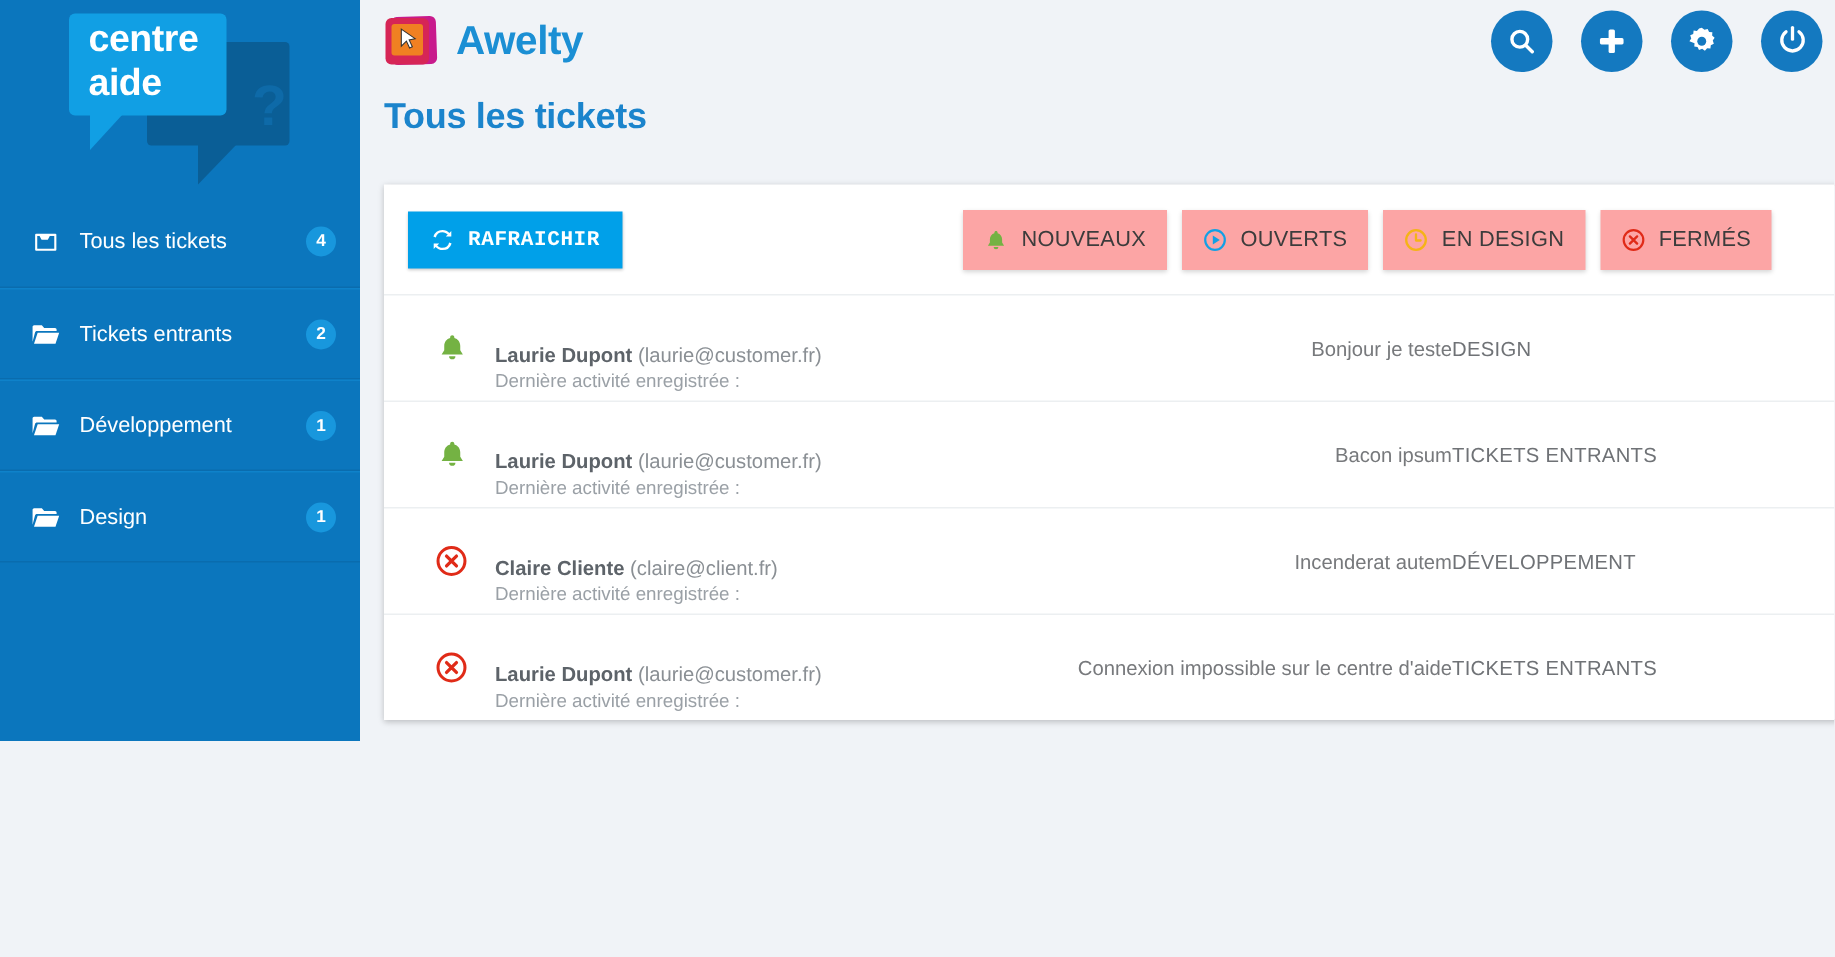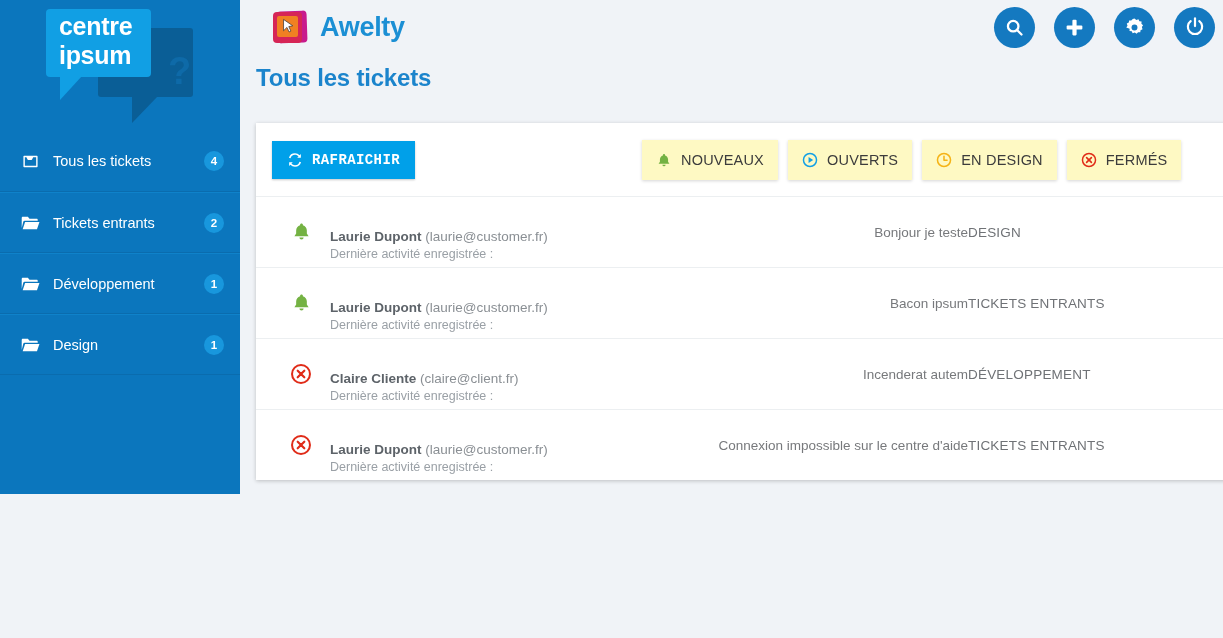--- a/index.html
+++ b/index.html
@@ -157,21 +157,20 @@
     background: #f0f3f7;
     position: relative;
     overflow: hidden;
   }
 
   .topbar {
     height: 54px;
     display: flex;
     align-items: center;
     padding: 0 8px 0 16px;
-    margin-left: 16px;
   }
 
   .brand {
     display: flex;
     align-items: center;
     gap: 12px;
   }
 
   .brand-logo {
     position: relative;
@@ -278,21 +277,21 @@
   .btn-refresh svg { display: block; }
 
   .filter-tabs {
     position: absolute;
     left: 386px;
     top: 17px;
     display: flex;
     gap: 10px;
   }
   .filter-tab {
-    background: #fef9c3;
+    background: #fca5a5;
     border: none;
     height: 40px;
     padding: 0 14px;
     font-size: 14.5px;
     color: #3c3c3c;
     letter-spacing: 0.2px;
     display: inline-flex;
     align-items: center;
     gap: 9px;
     cursor: pointer;
@@ -366,21 +365,21 @@
 <div class="app">
 
   <aside class="sidebar">
 
     <div class="logo-area">
       <div class="bubble-back"></div>
       <div class="bubble-back-q">?</div>
       <div class="bubble-front"></div>
       <div class="bubble-front-text">
         <div>centre</div>
-        <div>ipsum</div>
+        <div>aide</div>
       </div>
     </div>
 
     <nav>
 
       <div class="nav-item">
         <span class="nav-icon">
           <svg width="17" height="17" viewBox="0 0 24 24" fill="currentColor">
             <path d="M3 4h18a1 1 0 0 1 1 1v14a1 1 0 0 1-1 1H3a1 1 0 0 1-1-1V5a1 1 0 0 1 1-1zm1 2v12h16V6h-4.2l-1.6 3.2a1 1 0 0 1-.9.55h-4.6a1 1 0 0 1-.9-.55L6.2 6H4z"></path>
           </svg>

